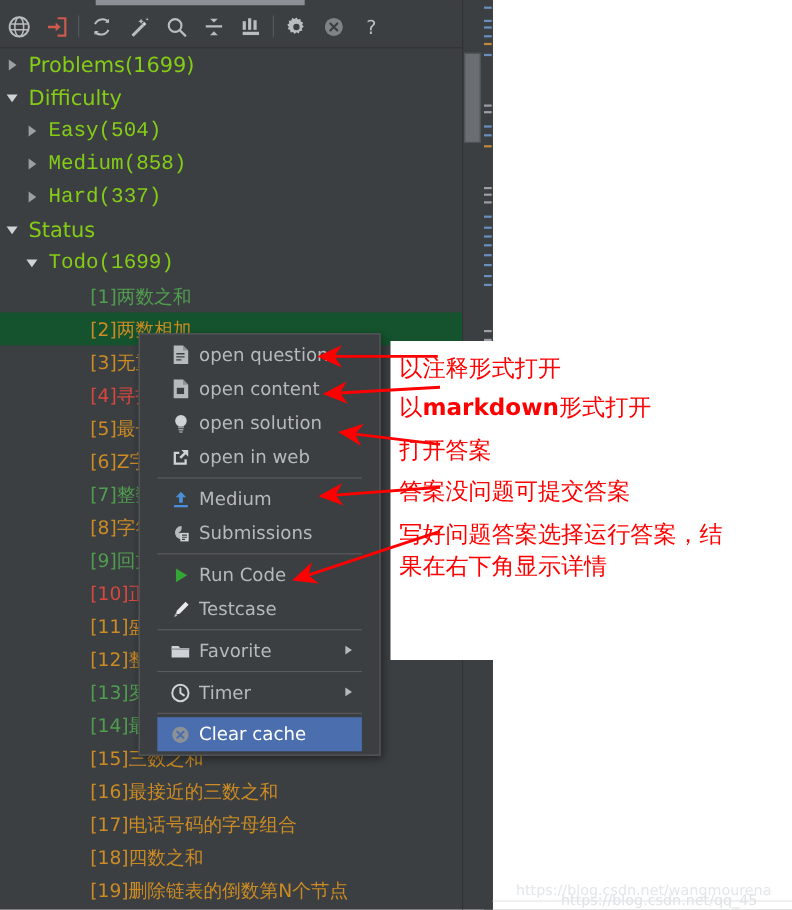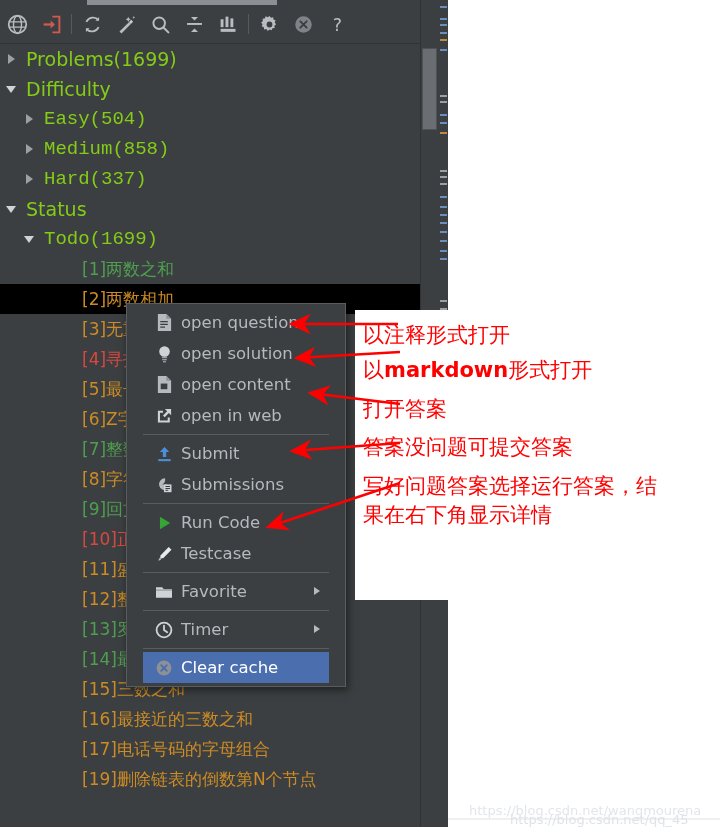--- a/index.html
+++ b/index.html
@@ -37,21 +37,21 @@
     cursor:default;
   }
   .tb-sep{width:1px;height:20px;background:#555a5e;margin:0 3px;}
   .tb-ico{display:block;}
   
   .tree{position:absolute;left:0;top:44px;width:420px;height:783px;overflow:hidden;}
   .row{
     position:relative;height:30px;display:flex;align-items:center;
     white-space:nowrap;font-size:19px;color:#84cc16;
   }
-  .row.sel{background:#000000;}
+  .row.sel{background:#14532d;}
   .tw{width:16px;height:16px;display:inline-block;flex:0 0 16px;position:relative;}
   .tw.right::before{
     content:"";position:absolute;left:4px;top:3px;
     border-left:7px solid #9ba0a5;border-top:5px solid transparent;border-bottom:5px solid transparent;
   }
   .tw.down::before{
     content:"";position:absolute;left:2px;top:5px;
     border-top:7px solid #cfd2d6;border-left:5px solid transparent;border-right:5px solid transparent;
   }
   .lbl{margin-left:6px;}
@@ -266,20 +266,23 @@
           <span>[14]最长公共前缀</span>
         </div>
       <div class="row leaf c-orange">
           <span>[15]三数之和</span>
         </div>
       <div class="row leaf c-orange">
           <span>[16]最接近的三数之和</span>
         </div>
       <div class="row leaf c-orange">
           <span>[17]电话号码的字母组合</span>
+        </div>
+      <div class="row leaf c-orange">
+          <span>[18]四数之和</span>
         </div>
       <div class="row leaf c-orange">
           <span>[19]删除链表的倒数第N个节点</span>
         </div>
     </div>
   </div>
 
   <div class="pane-gutter"></div>
   <div class="vscroll-thumb"></div>
 
@@ -321,60 +324,60 @@
           <path d="M11 1v5h5z" fill="#8d9196"></path>
           <path d="M4.5 9h8M4.5 12h8M4.5 15h5" stroke="#3c3f41" stroke-width="1.3"></path>
         </svg>
       </span>
       <span class="mi-lbl">open question</span>
     </div>
 
     <div class="mi">
       <span class="mi-ico">
         <svg width="17" height="19" viewBox="0 0 18 20">
+          <path d="M2 1h9l5 5v13H2z" fill="#b6b9be"></path>
+          <path d="M11 1v5h5z" fill="#8d9196"></path>
+          <rect x="5" y="9" width="7" height="6" fill="#3c3f41"></rect>
+        </svg>
+      </span>
+      <span class="mi-lbl">open content</span>
+    </div>
+
+    <div class="mi">
+      <span class="mi-ico">
+        <svg width="17" height="19" viewBox="0 0 18 20">
           <circle cx="9" cy="8" r="5.6" fill="#cfd2d6"></circle>
           <rect x="6.2" y="13.2" width="5.6" height="1.6" fill="#9aa0a6"></rect>
           <rect x="6.6" y="15.6" width="4.8" height="1.6" fill="#9aa0a6"></rect>
           <rect x="7.4" y="18" width="3.2" height="1.4" fill="#9aa0a6"></rect>
         </svg>
       </span>
       <span class="mi-lbl">open solution</span>
     </div>
 
     <div class="mi">
       <span class="mi-ico">
-        <svg width="17" height="19" viewBox="0 0 18 20">
-          <path d="M2 1h9l5 5v13H2z" fill="#b6b9be"></path>
-          <path d="M11 1v5h5z" fill="#8d9196"></path>
-          <rect x="5" y="9" width="7" height="6" fill="#3c3f41"></rect>
-        </svg>
-      </span>
-      <span class="mi-lbl">open content</span>
-    </div>
-
-    <div class="mi">
-      <span class="mi-ico">
         <svg width="17" height="18" viewBox="0 0 18 18">
           <path d="M2 3.4h5.4v2.2H4.2v8.2h8.2v-3.2h2.2v5.4H2z" fill="#cfd2d6"></path>
           <path d="M9.4 1.6H16v6.6l-2.4-2.4-4.4 4.4-1.8-1.8 4.4-4.4z" fill="#cfd2d6"></path>
         </svg>
       </span>
       <span class="mi-lbl">open in web</span>
     </div>
 
     <div class="msep"></div>
 
     <div class="mi">
       <span class="mi-ico">
         <svg width="17" height="18" viewBox="0 0 18 18">
           <path d="M9 1.6l5 5.4h-3.2v5.2H7.2V7H4z" fill="#4a90d9"></path>
           <rect x="2.4" y="14.4" width="13.2" height="2.2" fill="#4a90d9"></rect>
         </svg>
       </span>
-      <span class="mi-lbl">Submit</span>
+      <span class="mi-lbl">Medium</span>
     </div>
 
     <div class="mi">
       <span class="mi-ico">
         <svg width="17" height="18" viewBox="0 0 18 18">
           <path d="M9.6 1.8a6.3 6.3 0 1 0 2.6 12V8.6H6.4A6.3 6.3 0 0 0 9.6 1.8z" fill="#b6b9be"></path>
           <rect x="8.4" y="8.4" width="8" height="8.2" fill="#cfd2d6"></rect>
           <path d="M10 10.6h4.8M10 12.6h4.8M10 14.6h3" stroke="#3c3f41" stroke-width="1.1"></path>
         </svg>
       </span>

